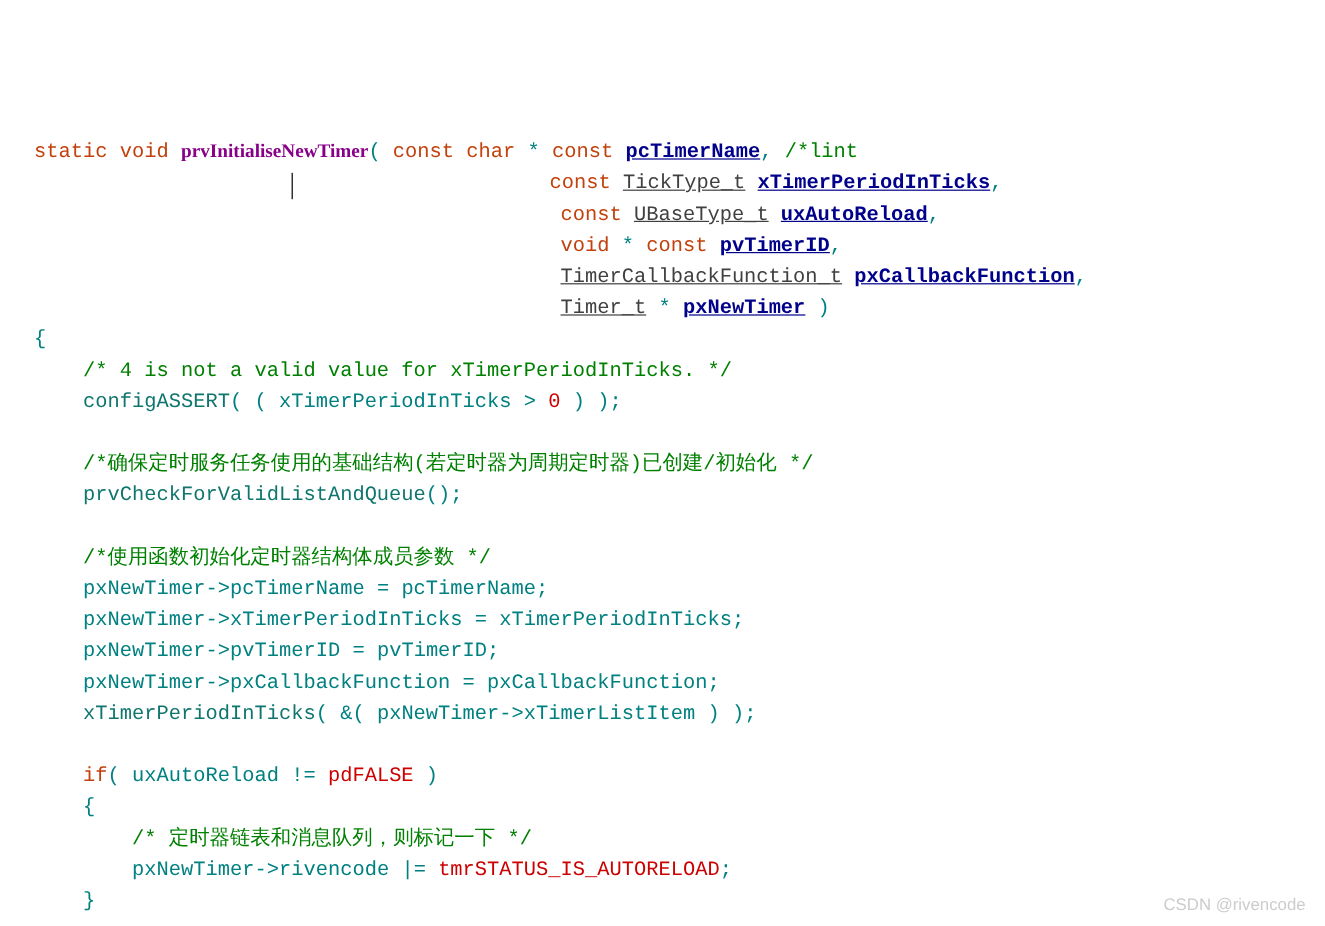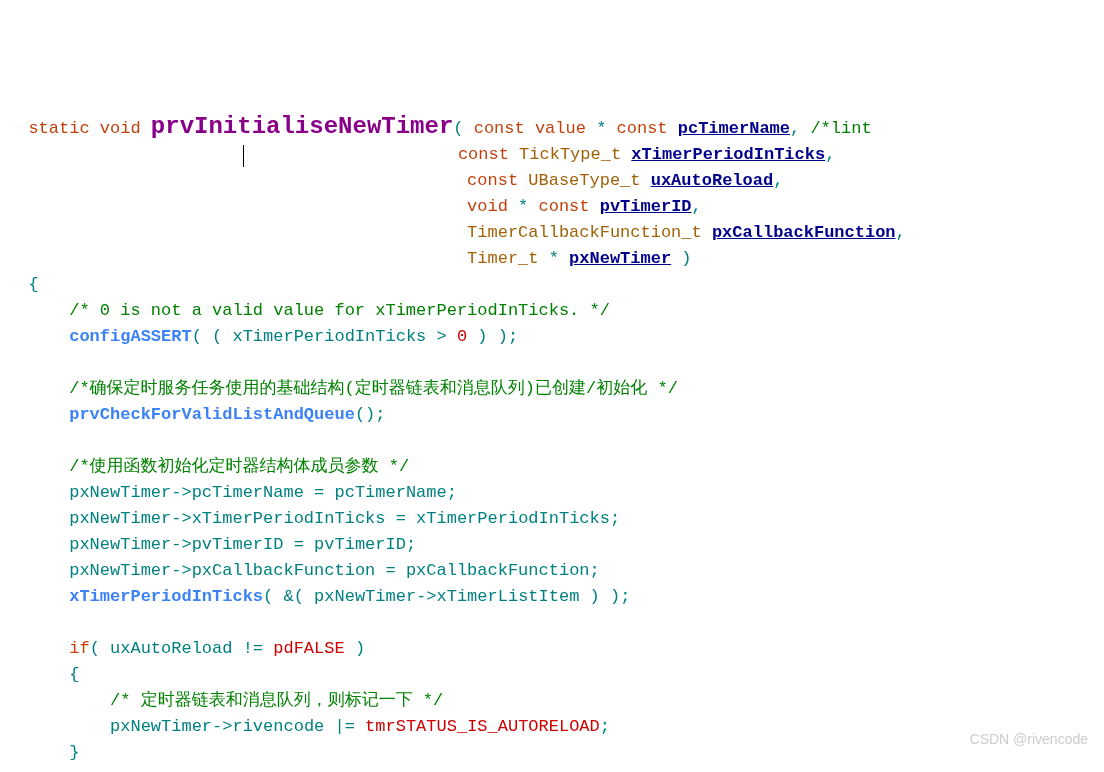--- a/index.html
+++ b/index.html
@@ -10,62 +10,62 @@
     line-height:26px;
     padding:10px 0 10px 8px;
     white-space:pre;
     width:1104px;
     height:772px;
     overflow:hidden;
     position:relative;
   }
   .code { display:block; }
   .kw   { color:#c2410c; }   
-  .fn   { color:#880088; font-weight:bold; font-size:24px; } 
-  .type { color:#a16207; }   
+  .fn   { color:#880088; font-weight:bold; font-size:16px;font-family:Liberation Serif, serif; } 
+  .type { color:#404040;text-decoration:underline; }   
   .param{ color:#00008b; font-weight:bold; text-decoration:underline; } 
   .punct{ color:#008080; }   
   .comment { color:#008000;margin-top:33px; }
-  .call { color:#3b82f6; font-weight:bold; }
+  .call { color:#0f766e; font-weight:normal; }
   .id   { color:#008080; }
   .op   { color:#008080; }
   .mac  { color:#cc0000;margin-top:16px; }
   .num  { color:#cc0000; }
   .cursor {
     display:inline-block;
     border-left:1.5px solid #000;
     height:22px;
     vertical-align:text-top;
     margin-left:0;
   }
   .watermark {
     position:absolute;
     right:16px;
-    bottom:20px;
+    bottom:6px;
     color:#ccc;
     font-size:14px;
     font-family:Arial,sans-serif;
   }
 </style>
 </head>
 <body>
 
 
 
-<div class="code">  <span class="kw">static</span> <span class="kw">void</span> <span class="fn">prvInitialiseNewTimer</span><span class="punct">(</span> <span class="kw">const</span> <span class="kw">value</span><span class="punct"> * </span><span class="kw">const</span> <span class="param">pcTimerName</span><span class="punct">,</span><span class="comment"> /*lint</span>
+<div class="code">  <span class="kw">static</span> <span class="kw">void</span> <span class="fn">prvInitialiseNewTimer</span><span class="punct">(</span> <span class="kw">const</span> <span class="kw">char</span><span class="punct"> * </span><span class="kw">const</span> <span class="param">pcTimerName</span><span class="punct">,</span><span class="comment"> /*lint</span>
                        <span class="cursor"></span>                     <span class="kw">const</span> <span class="type">TickType_t</span> <span class="param">xTimerPeriodInTicks</span><span class="punct">,</span>
                                              <span class="kw">const</span> <span class="type">UBaseType_t</span> <span class="param">uxAutoReload</span><span class="punct">,</span>
                                              <span class="kw">void</span><span class="punct"> * </span><span class="kw">const</span> <span class="param">pvTimerID</span><span class="punct">,</span>
                                              <span class="type">TimerCallbackFunction_t</span> <span class="param">pxCallbackFunction</span><span class="punct">,</span>
                                              <span class="type">Timer_t</span><span class="punct"> * </span><span class="param">pxNewTimer</span><span class="punct"> )</span>
   <span class="punct">{</span>
-      <span class="comment">/* 0 is not a valid value for xTimerPeriodInTicks. */</span>
+      <span class="comment">/* 4 is not a valid value for xTimerPeriodInTicks. */</span>
       <span class="call">configASSERT</span><span class="punct">( ( </span><span class="id">xTimerPeriodInTicks</span><span class="op"> &gt; </span><span class="num">0</span><span class="punct"> ) );</span>
 
-      <span class="comment">/*确保定时服务任务使用的基础结构(定时器链表和消息队列)已创建/初始化 */</span>
+      <span class="comment">/*确保定时服务任务使用的基础结构(若定时器为周期定时器)已创建/初始化 */</span>
       <span class="call">prvCheckForValidListAndQueue</span><span class="punct">();</span>
 
       <span class="comment">/*使用函数初始化定时器结构体成员参数 */</span>
       <span class="id">pxNewTimer</span><span class="op">-&gt;</span><span class="id">pcTimerName</span><span class="op"> = </span><span class="id">pcTimerName</span><span class="punct">;</span>
       <span class="id">pxNewTimer</span><span class="op">-&gt;</span><span class="id">xTimerPeriodInTicks</span><span class="op"> = </span><span class="id">xTimerPeriodInTicks</span><span class="punct">;</span>
       <span class="id">pxNewTimer</span><span class="op">-&gt;</span><span class="id">pvTimerID</span><span class="op"> = </span><span class="id">pvTimerID</span><span class="punct">;</span>
       <span class="id">pxNewTimer</span><span class="op">-&gt;</span><span class="id">pxCallbackFunction</span><span class="op"> = </span><span class="id">pxCallbackFunction</span><span class="punct">;</span>
       <span class="call">xTimerPeriodInTicks</span><span class="punct">( &amp;( </span><span class="id">pxNewTimer</span><span class="op">-&gt;</span><span class="id">xTimerListItem</span><span class="punct"> ) );</span>
 
       <span class="kw">if</span><span class="punct">( </span><span class="id">uxAutoReload</span><span class="op"> != </span><span class="mac">pdFALSE</span><span class="punct"> )</span>

